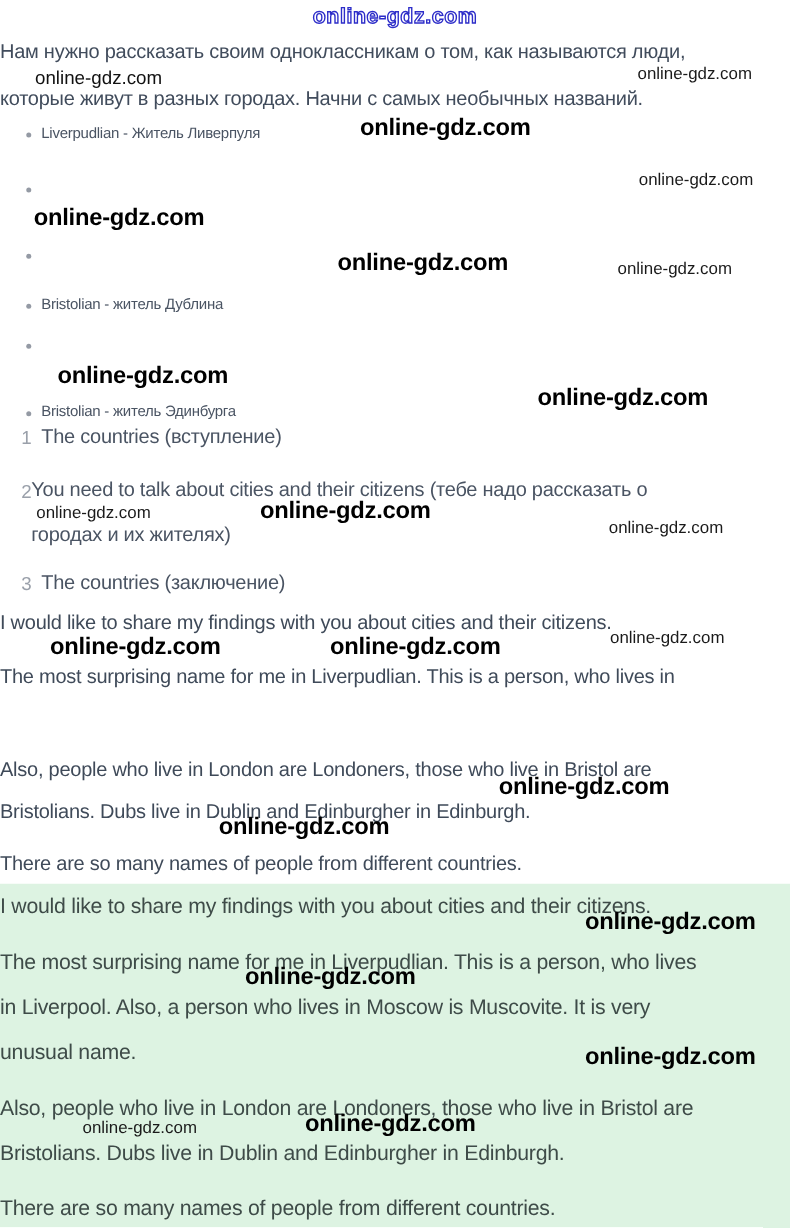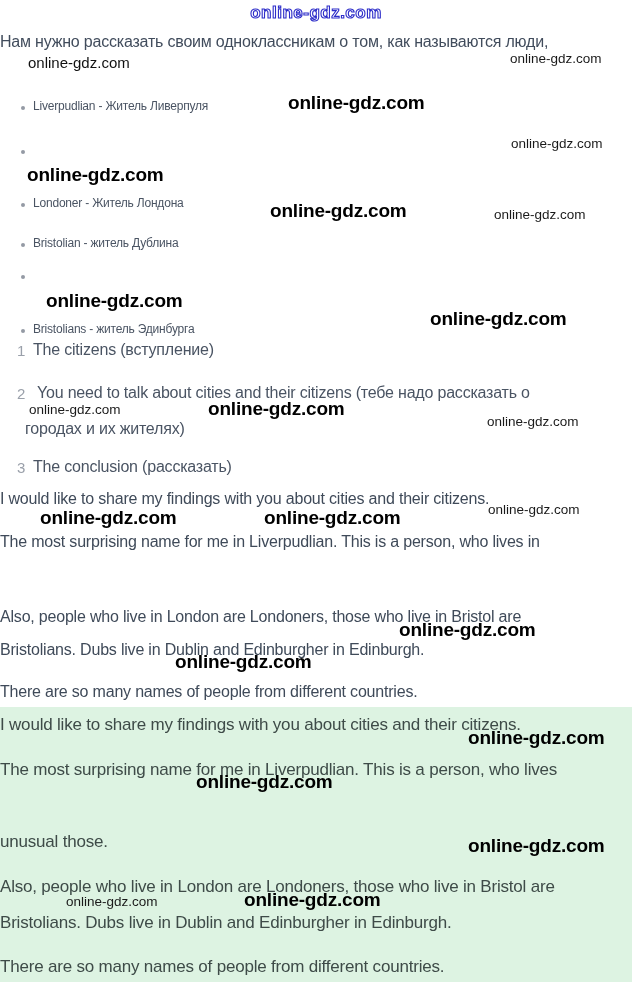--- a/index.html
+++ b/index.html
@@ -61,56 +61,57 @@
 </head>
 <body>
 
 <div class="page">
 
   <div class="green-block" style="background:#ddf3e2;"></div>
 
   <span class="wm wm-outline">online-gdz.com</span>
 
   <div class="line intro" style="left:0;top:33px;">Нам нужно рассказать своим одноклассникам о том, как называются люди,</div>
+  <div class="line intro" style="left:0;top:71px;">которые живут в разных городах. Начни с самых необычных названий.</div>
 
   <span class="bullet-dot" style="left:21px;top:106px;"></span>
   <div class="line bullet-text" style="left:33px;top:99px;">Liverpudlian - Житель Ливерпуля</div>
 
   <span class="bullet-dot" style="left:21px;top:150px;"></span>
 
   <span class="bullet-dot" style="left:21px;top:203px;"></span>
-  <div class="line bullet-text" style="left:33px;top:196px;">Londoner - Житель Лондона</div>
 
   <span class="bullet-dot" style="left:21px;top:243px;"></span>
   <div class="line bullet-text" style="left:33px;top:236px;">Bristolian - житель Дублина</div>
 
   <span class="bullet-dot" style="left:21px;top:275px;"></span>
 
   <span class="bullet-dot" style="left:21px;top:329px;"></span>
-  <div class="line bullet-text" style="left:33px;top:322px;">Bristolians - житель Эдинбурга</div>
+  <div class="line bullet-text" style="left:33px;top:322px;">Bristolian - житель Эдинбурга</div>
 
   <span class="plan-num" style="left:17px;top:342px;">1</span>
-  <div class="line plan-text" style="left:33px;top:341px;">The citizens (вступление)</div>
+  <div class="line plan-text" style="left:33px;top:341px;">The countries (вступление)</div>
 
   <span class="plan-num" style="left:17px;top:385px;">2</span>
-  <div class="line plan-text" style="left:37px;top:384px;">You need to talk about cities and their citizens (тебе надо рассказать о</div>
+  <div class="line plan-text" style="left:25px;top:384px;">You need to talk about cities and their citizens (тебе надо рассказать о</div>
   <div class="line plan-text" style="left:25px;top:420px;">городах и их жителях)</div>
 
   <span class="plan-num" style="left:17px;top:459px;">3</span>
-  <div class="line plan-text" style="left:33px;top:458px;">The conclusion (рассказать)</div>
+  <div class="line plan-text" style="left:33px;top:458px;">The countries (заключение)</div>
 
   <div class="line answer-line" style="left:0;top:490px;">I would like to share my findings with you about cities and their citizens.</div>
   <div class="line answer-line" style="left:0;top:533px;">The most surprising name for me in Liverpudlian. This is a person, who lives in</div>
   <div class="line answer-line" style="left:0;top:608px;">Also, people who live in London are Londoners, those who live in Bristol are</div>
   <div class="line answer-line" style="left:0;top:641px;">Bristolians. Dubs live in Dublin and Edinburgher in Edinburgh.</div>
   <div class="line answer-line" style="left:0;top:683px;">There are so many names of people from different countries.</div>
 
   <div class="line green-line" style="left:0;top:715px;">I would like to share my findings with you about cities and their citizens.</div>
   <div class="line green-line" style="left:0;top:760px;">The most surprising name for me in Liverpudlian. This is a person, who lives</div>
-  <div class="line green-line" style="left:0;top:832px;">unusual those.</div>
+  <div class="line green-line" style="left:0;top:796px;">in Liverpool. Also, a person who lives in Moscow is Muscovite. It is very</div>
+  <div class="line green-line" style="left:0;top:832px;">unusual name.</div>
   <div class="line green-line" style="left:0;top:877px;">Also, people who live in London are Londoners, those who live in Bristol are</div>
   <div class="line green-line" style="left:0;top:913px;">Bristolians. Dubs live in Dublin and Edinburgher in Edinburgh.</div>
   <div class="line green-line" style="left:0;top:957px;">There are so many names of people from different countries.</div>
 
   <span class="wm wm-md" style="left:28px;top:54px;">online-gdz.com</span>
   <span class="wm wm-sm" style="left:510px;top:51px;">online-gdz.com</span>
   <span class="wm wm-bold" style="left:288px;top:92px;">online-gdz.com</span>
   <span class="wm wm-sm" style="left:511px;top:136px;">online-gdz.com</span>
   <span class="wm wm-bold" style="left:27px;top:164px;">online-gdz.com</span>
   <span class="wm wm-bold" style="left:270px;top:200px;">online-gdz.com</span>

